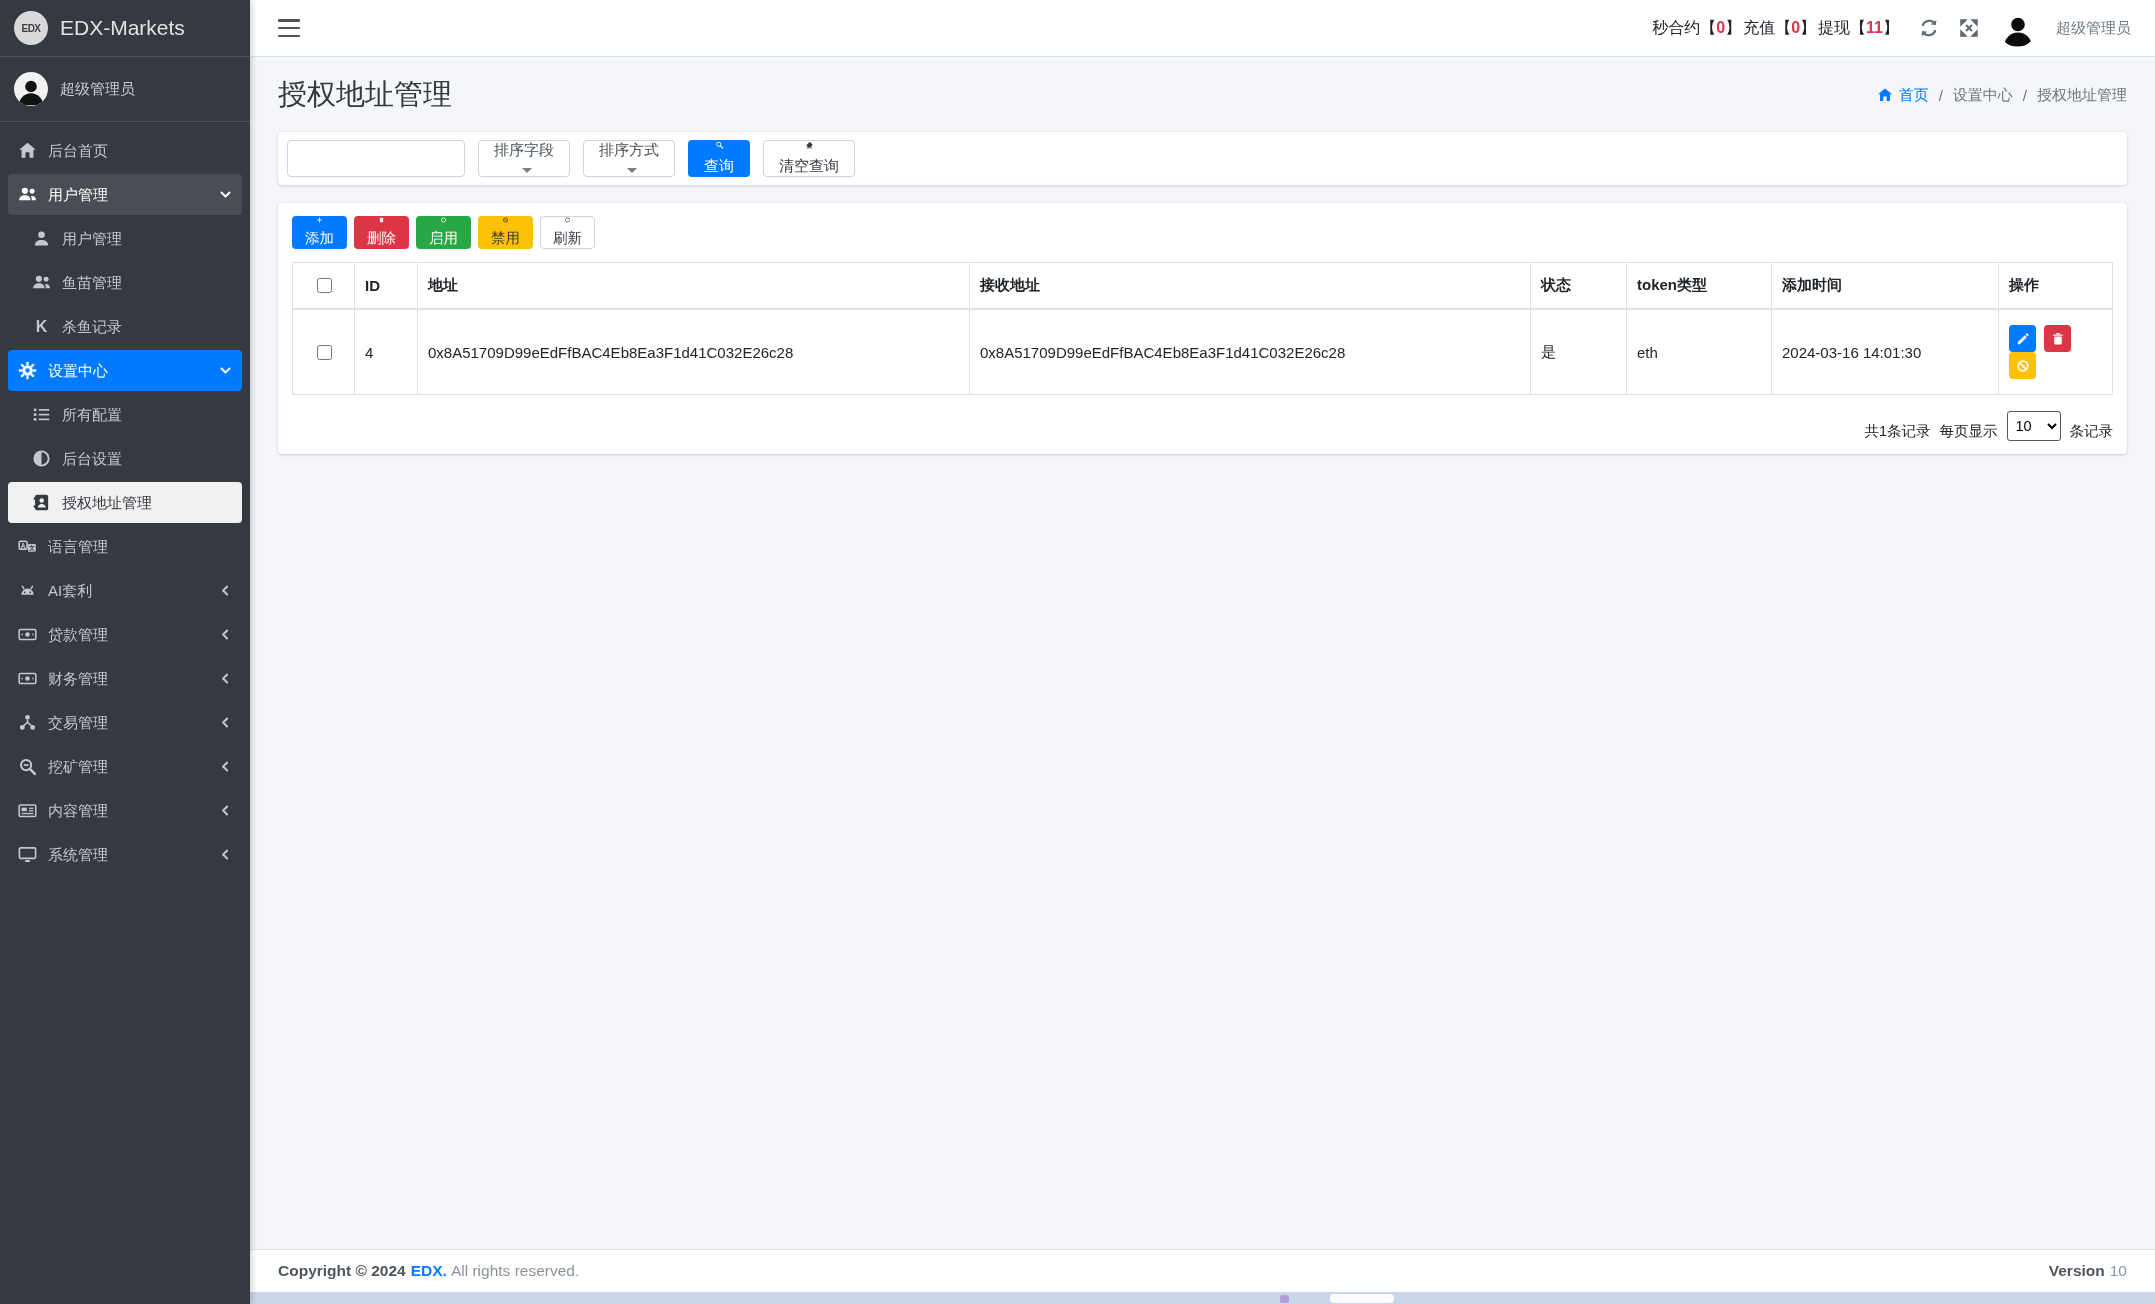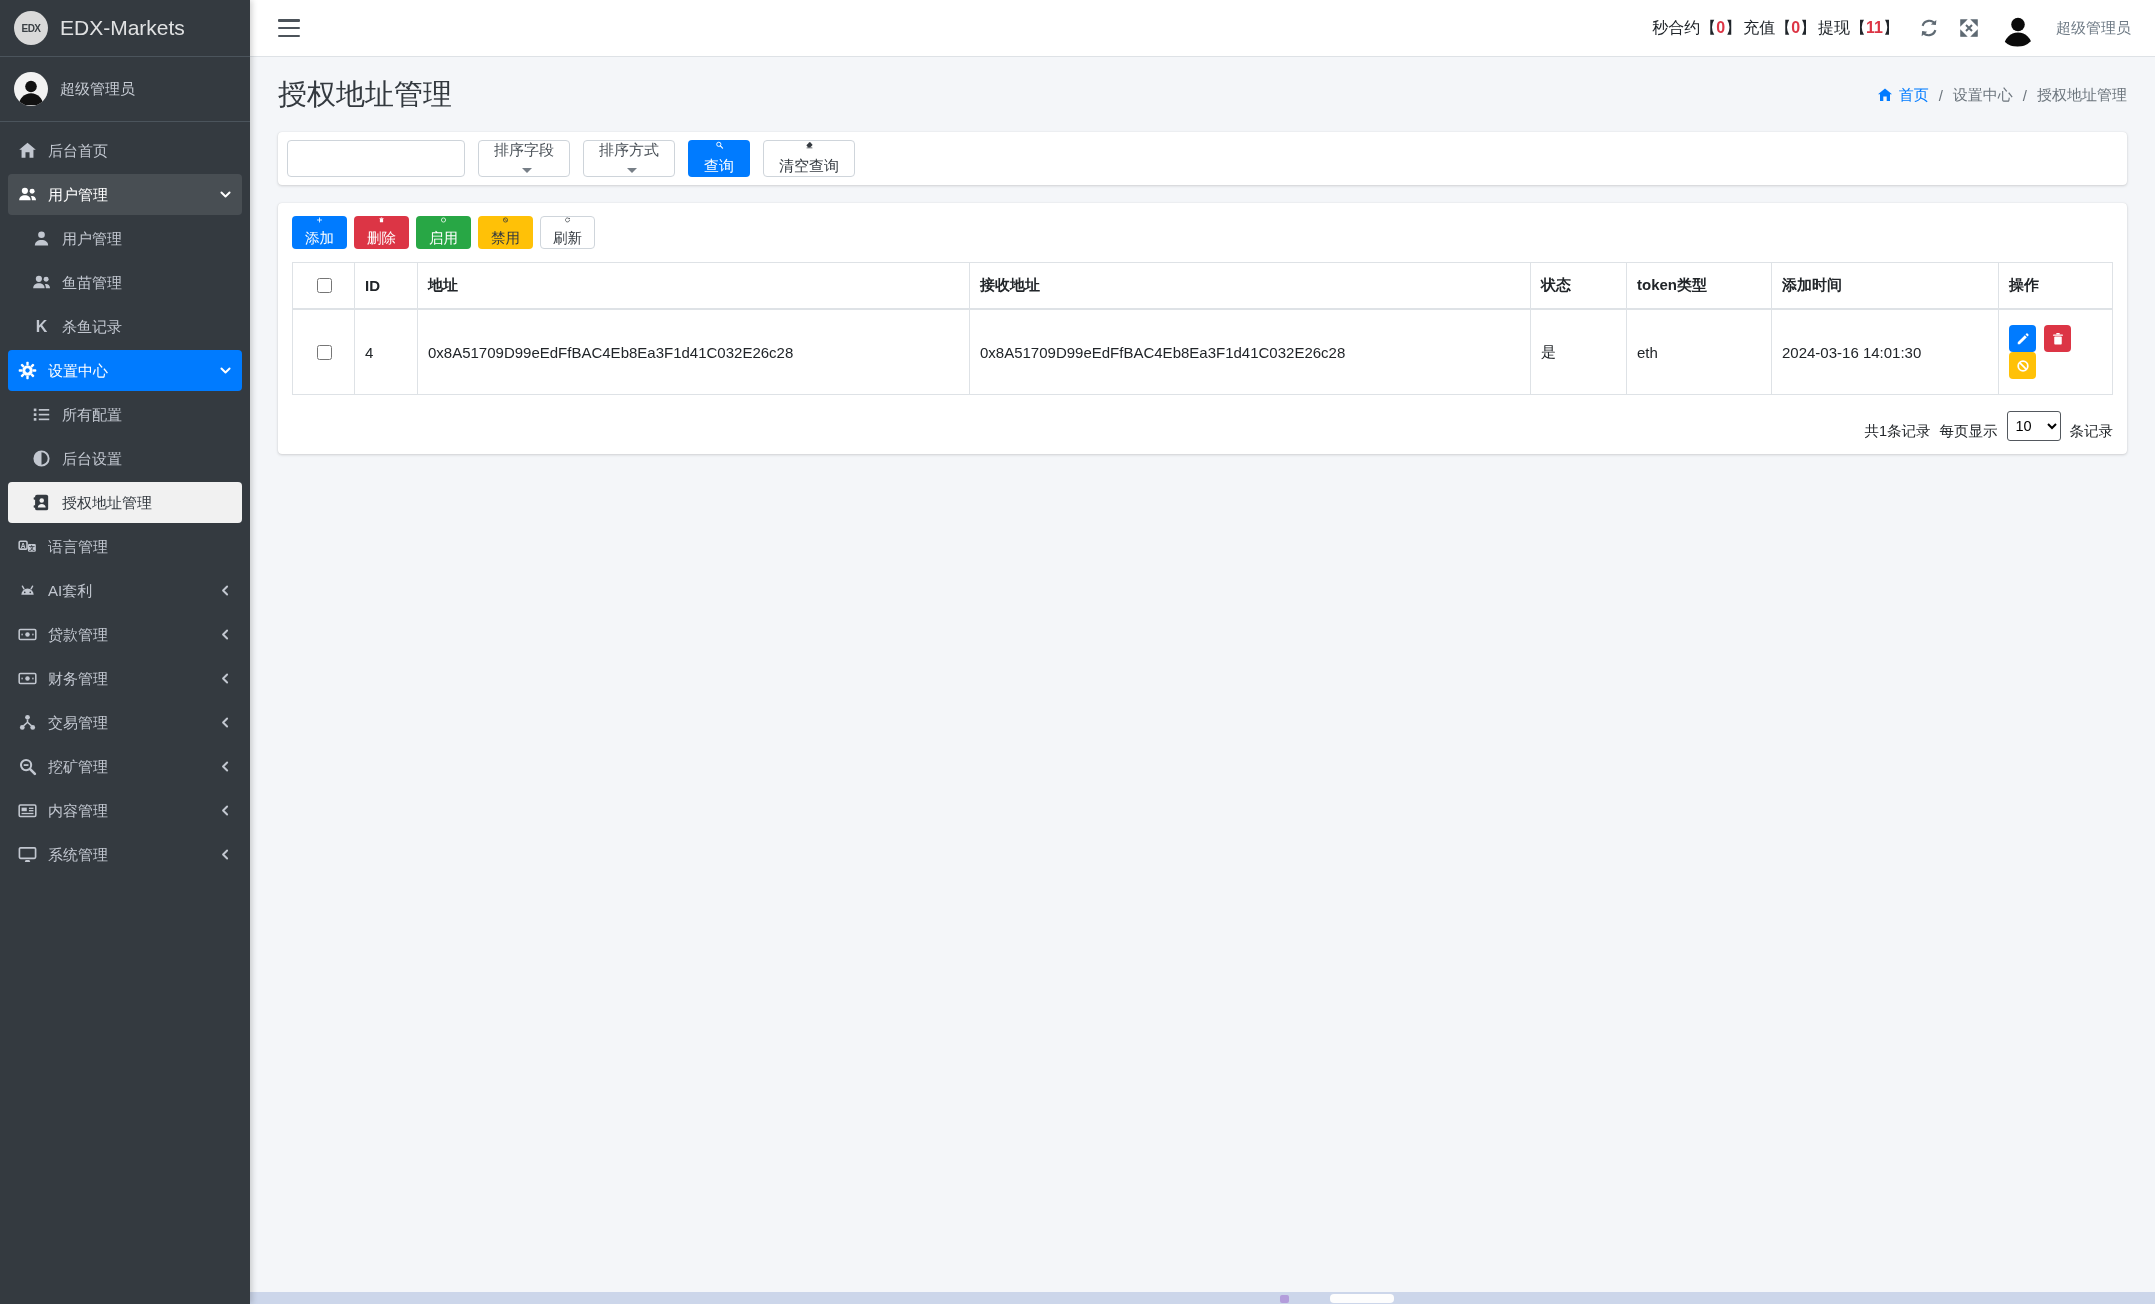--- a/index.html
+++ b/index.html
@@ -592,19 +592,23 @@
           <span>共1条记录</span>
           <span>每页显示</span>
           <select class="per-page-select">
             <option>10</option>
           </select>
           <span>条记录</span>
         </div>
       </div>
     </div>
 
+    <div class="footer">
+      <span><b>Copyright © 2024</b><span class="brand-link">EDX.</span><span>All rights reserved.</span></span>
+      <span class="footer-right"><b>Version</b><span>10</span></span>
+    </div>
 
     <div class="bottom-strip">
       <span class="strip-dot"></span>
       <span class="strip-pill"></span>
     </div>
   </div>
 </div>
 
 </body></html>

